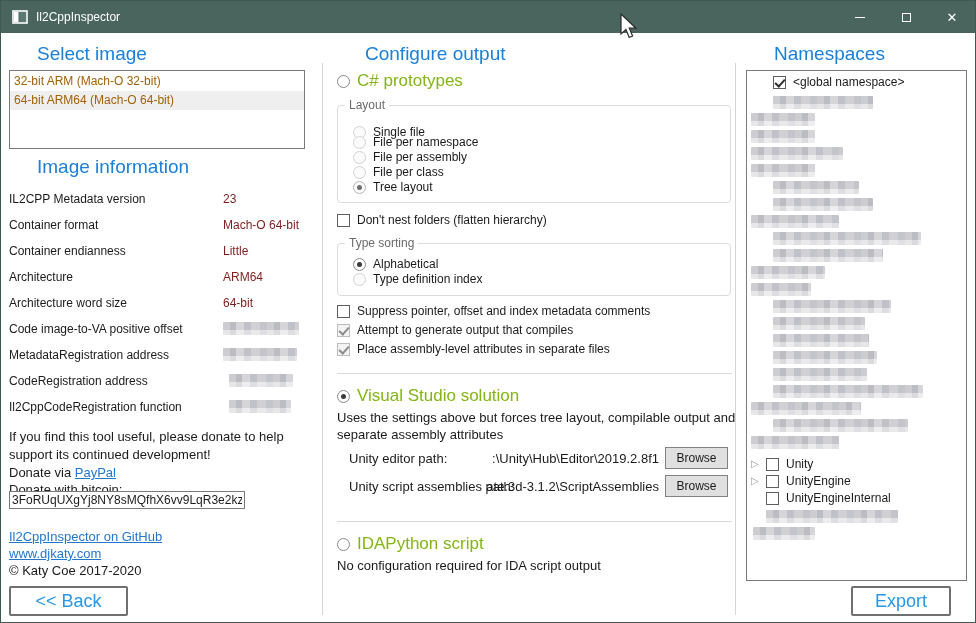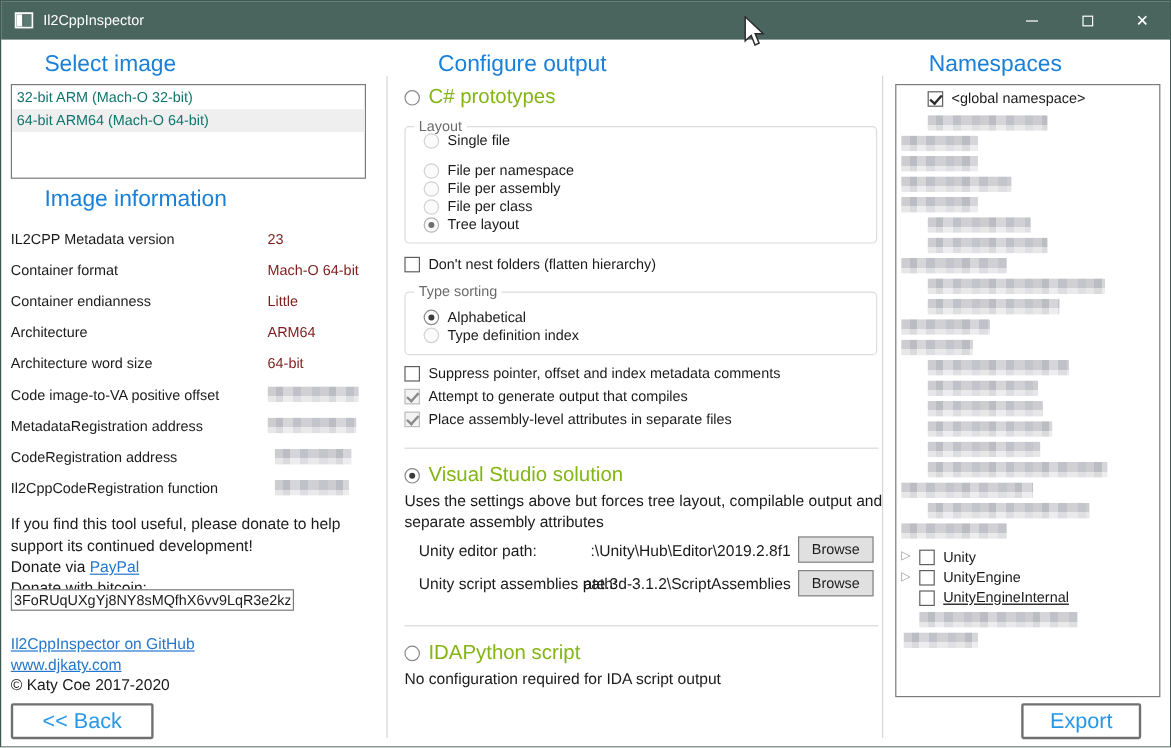--- a/index.html
+++ b/index.html
@@ -50,21 +50,21 @@
   }
 
   .big-btn { position:absolute; background:#fff; border:2px solid #707070; border-radius:2px; color:#2797e8; font-size:18px;
       display:flex; align-items:center; justify-content:center; cursor:default; }
 
   .browse-btn { position:absolute; width:63px; height:22px; background:#e0e0e0; border:1px solid #828282; font-size:12px; color:#1b1b1b;
       display:flex; align-items:center; justify-content:center; font-family:"Liberation Sans", sans-serif; }
 
   
   #image-listbox { position:absolute; left:8px; top:69px; width:296px; height:79px; border:1px solid #7a7a7a; background:#fff; padding-top:1px; }
-  .lb-item { height:19px; line-height:19px; font-size:12px; padding-left:4px; color:#0f766e; white-space:nowrap; }
+  .lb-item { height:19px; line-height:19px; font-size:12px; padding-left:4px; color:#a16207; white-space:nowrap; }
   .lb-item.selected { background:#efefef; }
 
   .info-label { position:absolute; left:8px; font-size:12px; color:#1b1b1b; white-space:nowrap; }
   .info-value { position:absolute; left:222px; font-size:12px; color:#7f1d1d; white-space:nowrap; }
 
   #bitcoin-input { position:absolute; left:8px; top:490px; width:236px; height:18px; border:1px solid #7a7a7a; font-size:12px;
       font-family:"Liberation Sans", sans-serif; padding:0 2px; color:#1b1b1b; }
 
   
   #ns-listbox { position:absolute; left:745px; top:69px; width:221px; height:511px; border:1px solid #7a7a7a; background:#fff; }
@@ -151,21 +151,21 @@
   <div class="blue-header" style="left:336px; top:42px;">Configure output</div>
 
   <div class="radio-row" style="left:336px; top:70px;">
     <div class="radio"></div>
     <span class="green-label">C# prototypes</span>
   </div>
 
   <div class="groupbox" style="left:336px; top:104px; width:394px; height:98px;">
     <span class="legend">Layout</span>
   </div>
-  <div class="radio-row" style="left:352px; top:109px;">
+  <div class="radio-row" style="left:352px; top:124px;">
     <div class="radio dim"></div>
     <span class="lbl">Single file</span>
   </div>
   <div class="radio-row" style="left:352px; top:134px;">
     <div class="radio dim"></div>
     <span class="lbl">File per namespace</span>
   </div>
   <div class="radio-row" style="left:352px; top:149px;">
     <div class="radio dim"></div>
     <span class="lbl">File per assembly</span>
@@ -272,20 +272,20 @@
   <div class="ns-row" style="left:750px; top:456px;">
     <span class="expander">▷</span>
     <div class="checkbox"></div>
     <span class="lbl">Unity</span>
   </div>
   <div class="ns-row" style="left:750px; top:473px;">
     <span class="expander">▷</span>
     <div class="checkbox"></div>
     <span class="lbl">UnityEngine</span>
   </div>
-  <div class="ns-row" style="left:765px; top:490px;text-decoration:underline;">
+  <div class="ns-row" style="left:765px; top:490px;">
     <div class="checkbox"></div>
     <span class="lbl">UnityEngineInternal</span>
   </div>
 
   <div class="big-btn" style="left:850px; top:585px; width:100px; height:30px;">Export</div>
 
 </div>
 
 </body></html>

